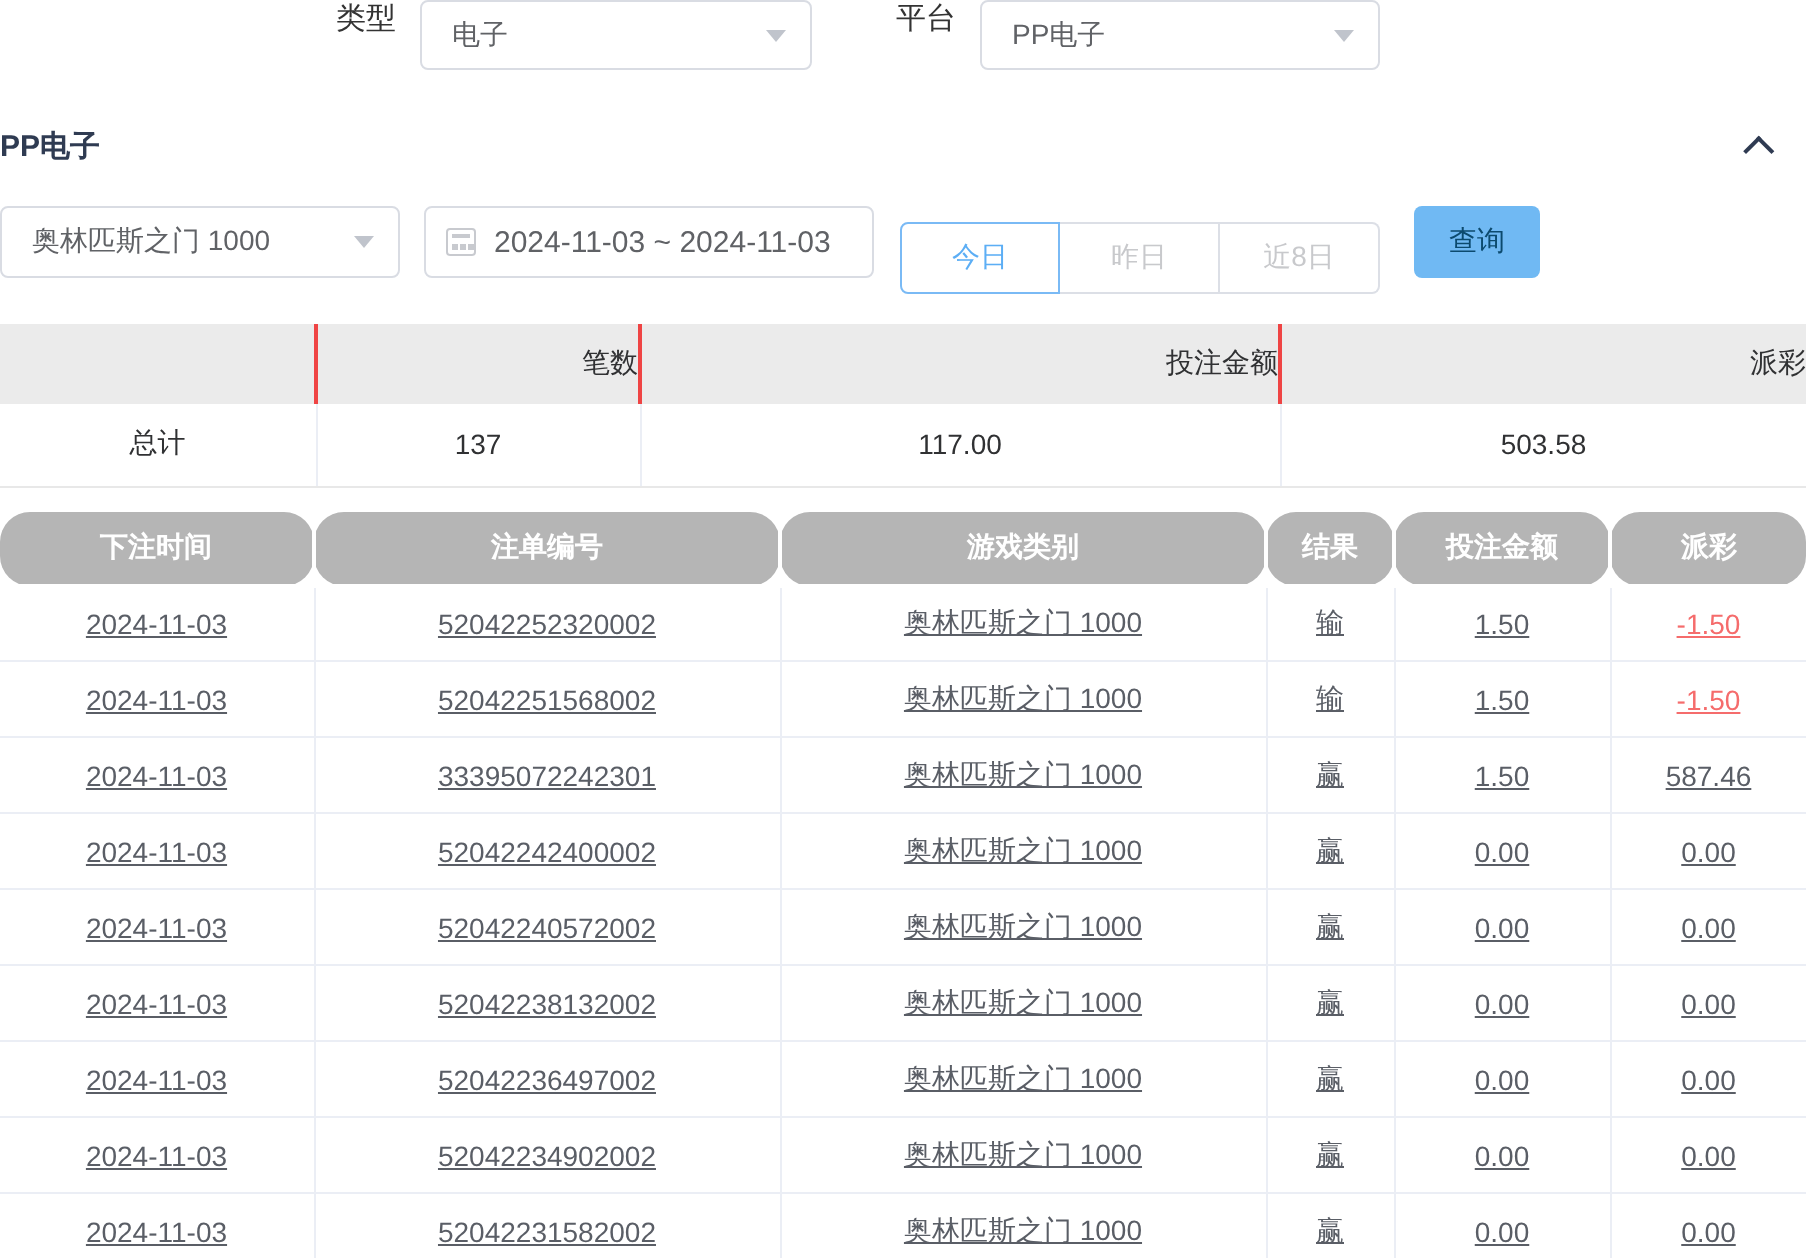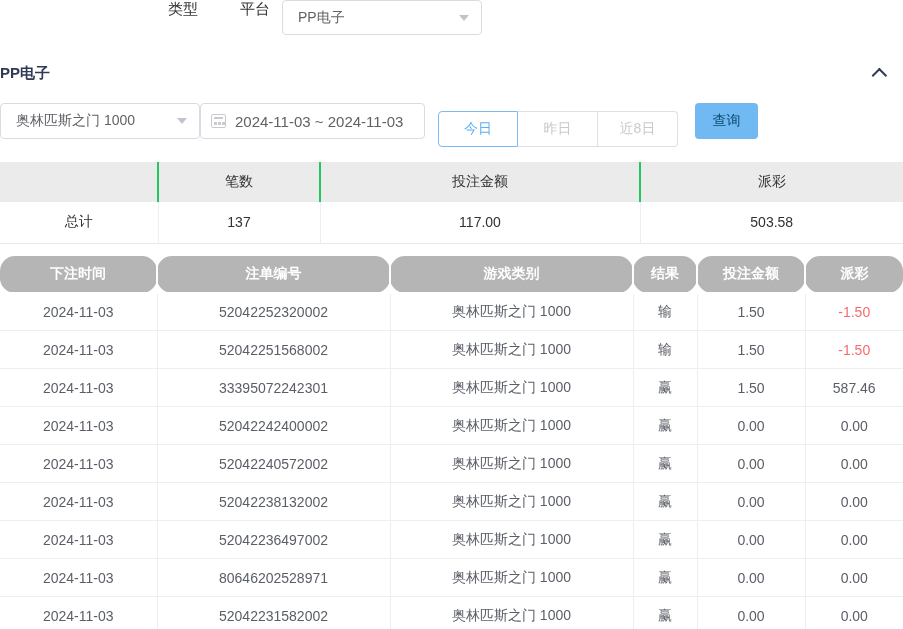--- a/index.html
+++ b/index.html
@@ -38,21 +38,21 @@
   .section-title { font-size: 15px; font-weight: bold; color: #2f3b52; }
   .chevron-up {
     width: 11px; height: 11px; border-left: 2px solid #2f3b52; border-top: 2px solid #2f3b52;
     transform: rotate(45deg) translateY(3px); cursor: pointer;
   }
 
   
   .section-filters { display: flex; align-items: center; margin-top: 19px; height: 36px; }
   .sel-game { width: 200px; height: 36px; }
   .date-range {
-    width: 225px; height: 36px; margin-left: 0;
+    width: 225px; height: 36px; margin-left: 12px;
     border: 1px solid #d9dce3; border-radius: 4px; background: #fff;
     display: flex; align-items: center; padding: 12px 10px; cursor: pointer;
     font-size: 15px; color: #606266; white-space: nowrap; text-align: right;
   }
   .cal-icon {
     position: relative; width: 15px; height: 14px; flex: 0 0 auto;
     border: 1px solid #c8cacf; border-radius: 2px; margin-right: 9px;
   }
   .cal-icon::before {
     content: ""; position: absolute; top: 2px; left: 2px; right: 2px; height: 2px;
@@ -80,46 +80,51 @@
   }
 
   
   table { border-collapse: collapse; table-layout: fixed; width: 903px; }
   th, td { text-align: center; overflow: hidden; white-space: nowrap; }
 
   .summary-table { margin-top: 23px; }
   .summary-table th {
     background: #ebebeb; height: 40px; font-size: 14px; font-weight: normal; color: #303133;
   }
-  .summary-table th + th { border-left: 2px solid #22c55e; }
+  .summary-table th + th { border-left: 2px solid #ef4444; text-align: right; }
   .summary-table td {
     height: 41px; font-size: 14px; color: #303133;
     border-bottom: 1px solid #e8e8e8;
   }
   .summary-table td + td { border-left: 1px solid #ebeef5; }
 
   .bets-table { margin-top: 12px; }
   .bets-table th {
     background: #b5b5b5; color: #fff; font-weight: bold; font-size: 14px; height: 37px;
     border-bottom: 2px solid #fff;
     border-radius: 15px;
   }
   .bets-table th + th { border-left: 2px solid #fff; }
   .bets-table td {
     height: 38px; font-size: 14px; color: #5a5e66;
     border-bottom: 1px solid #ebeef5;
+    text-decoration: underline;
   }
   .bets-table td + td { border-left: 1px solid #ebeef5; }
   .bets-table td.neg { color: #f56c6c; }
 </style>
 </head>
 <body>
 
 <div class="top-filters">
   <span class="fl-label lbl-type">类型</span>
+  <div class="select sel-type">
+    <span>电子</span>
+    <span class="caret-down"></span>
+  </div>
   <span class="fl-label lbl-platform">平台</span>
   <div class="select sel-platform">
     <span>PP电子</span>
     <span class="caret-down"></span>
   </div>
 </div>
 
 <div class="section-header">
   <span class="section-title">PP电子</span>
   <span class="chevron-up"></span>
@@ -238,21 +243,21 @@
       <tr>
     <td>2024-11-03</td>
     <td>52042236497002</td>
     <td>奥林匹斯之门 1000</td>
     <td>赢</td>
     <td>0.00</td>
     <td>0.00</td>
   </tr>
       <tr>
     <td>2024-11-03</td>
-    <td>80646202528971</td>
+    <td>52042234902002</td>
     <td>奥林匹斯之门 1000</td>
     <td>赢</td>
     <td>0.00</td>
     <td>0.00</td>
   </tr>
       <tr>
     <td>2024-11-03</td>
     <td>52042231582002</td>
     <td>奥林匹斯之门 1000</td>
     <td>赢</td>

